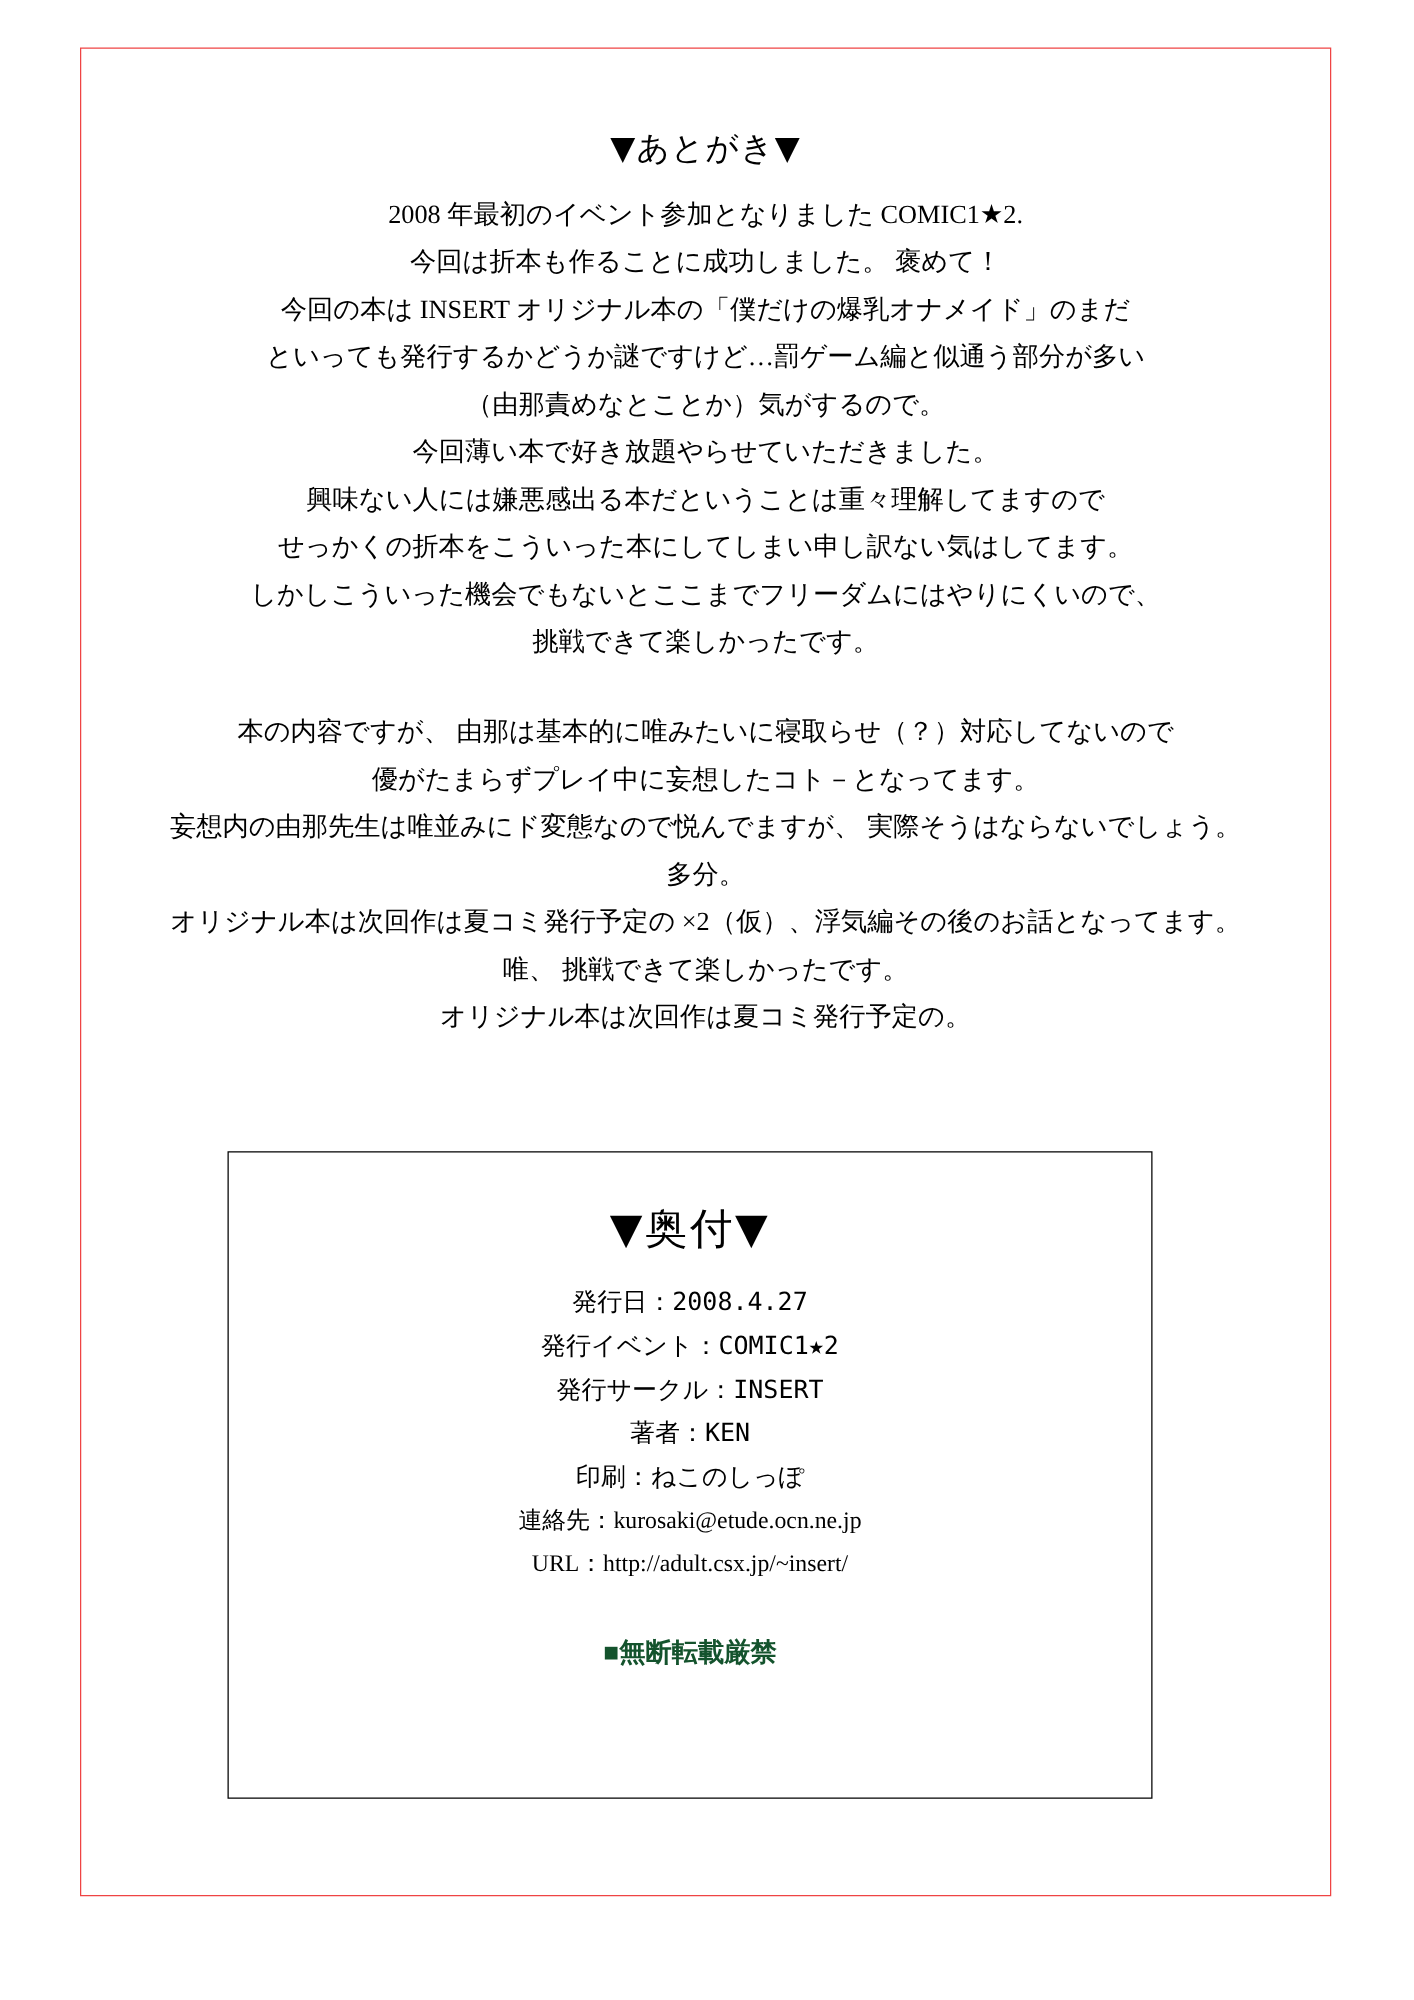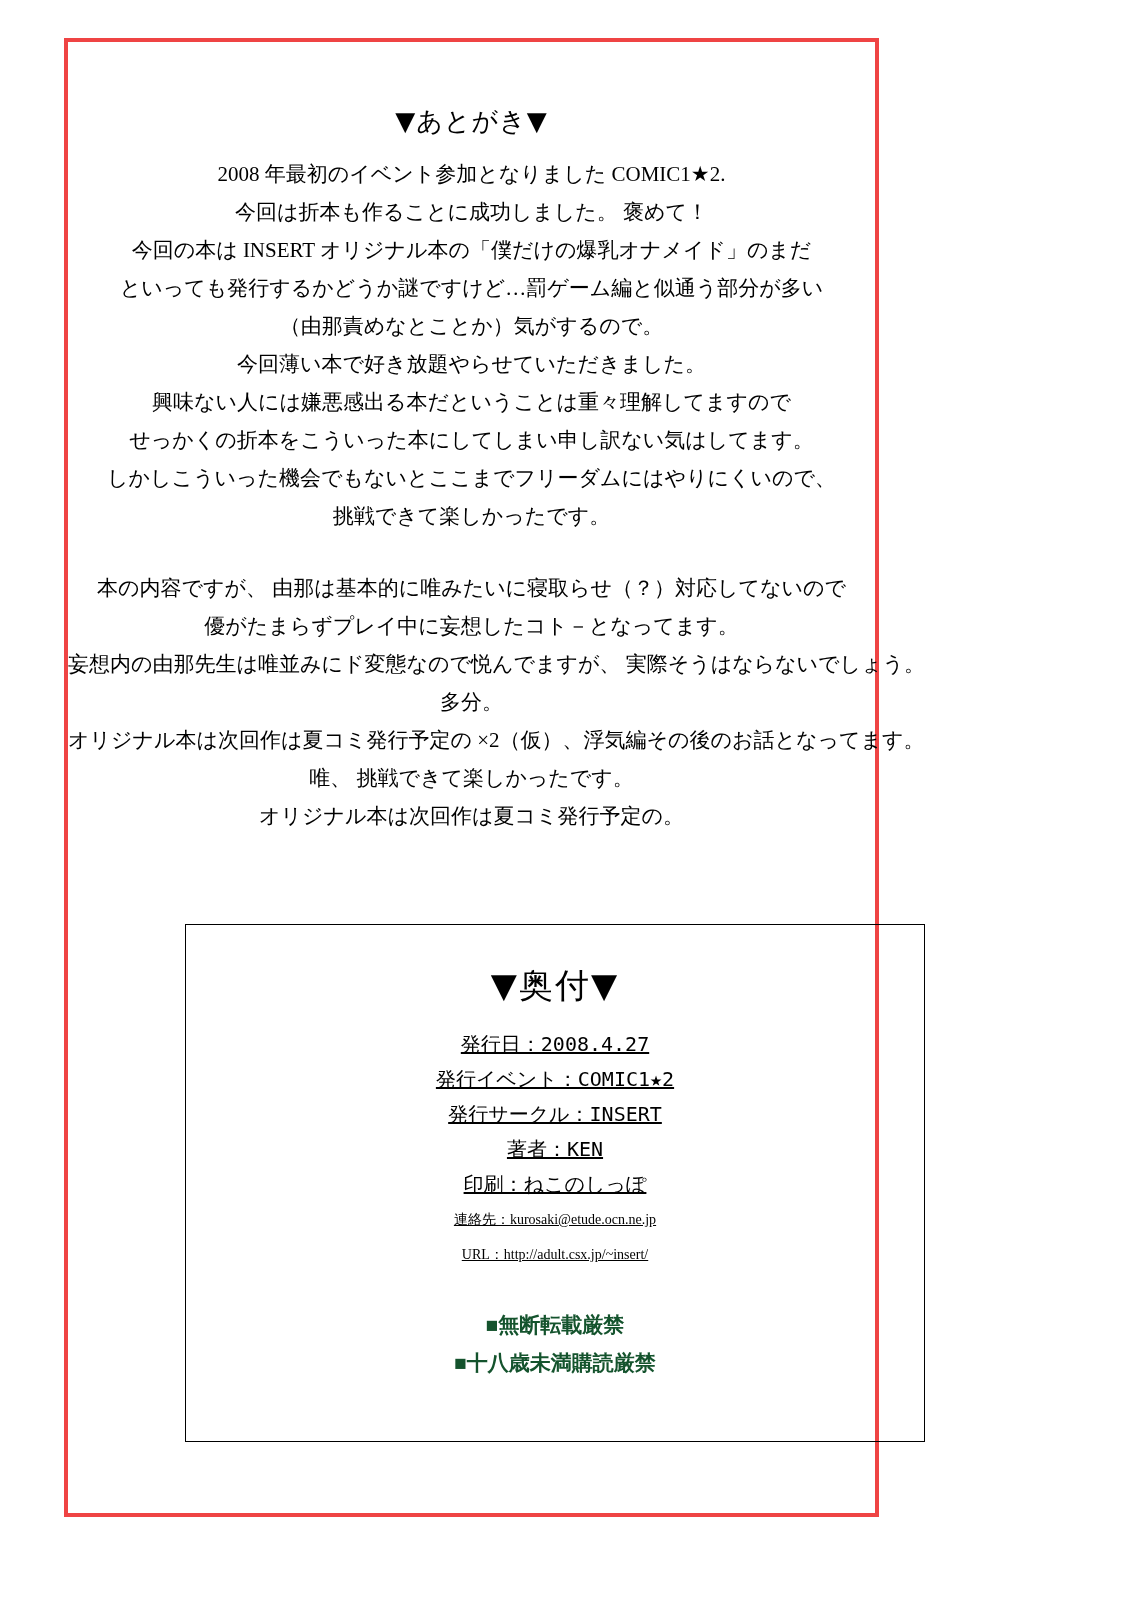--- a/index.html
+++ b/index.html
@@ -12,23 +12,23 @@
     height: 1600px;
     font-family: "Liberation Serif", "DejaVu Serif", serif;
     color: #000000;
     position: relative;
     overflow: hidden;
   }
   .page-frame {
     position: absolute;
     left: 64px;
     top: 38px;
-    width: 815px;
+    width: 1001px;
     height: 1479px;
-    border: 4px solid #ef4444;
+    border: 1px solid #ef4444;
     box-sizing: border-box;
     padding-left: 32px;
   }
   .afterword {
     position: absolute;
     left: 0;
     right: 0;
     top: 62px;
     text-align: center;
   }
@@ -61,25 +61,24 @@
     margin-top: 38px;
     margin-bottom: 18px;
     letter-spacing: 2px;
     font-family: "DejaVu Sans", "Liberation Sans", sans-serif;
   }
   .colophon-line {
     font-size: 20px;
     line-height: 35px;
     white-space: nowrap;
     font-family: "DejaVu Sans Mono", monospace;
-    text-decoration: underline;
   }
   .colophon-line.serif {
     font-family: "Liberation Serif", "DejaVu Serif", serif;
-    font-size: 14px;
+    font-size: 19px;
   }
   .colophon-notice-wrap {
     margin-top: 34px;
   }
   .colophon-notice {
     font-size: 21px;
     line-height: 38px;
     color: #14532d;
     font-weight: bold;
     white-space: nowrap;
@@ -122,17 +121,16 @@
     <div class="colophon-line">発行イベント：COMIC1★2</div>
     <div class="colophon-line">発行サークル：INSERT</div>
     <div class="colophon-line">著者：KEN</div>
     <div class="colophon-line">印刷：ねこのしっぽ</div>
 
     <div class="colophon-line serif">連絡先：kurosaki@etude.ocn.ne.jp</div>
     <div class="colophon-line serif">URL：http://adult.csx.jp/~insert/</div>
 
     <div class="colophon-notice-wrap">
       <div class="colophon-notice">■無断転載厳禁</div>
-      <div class="colophon-notice">■十八歳未満購読厳禁</div>
     </div>
   </div>
 
 </div>
 
 </body></html>

